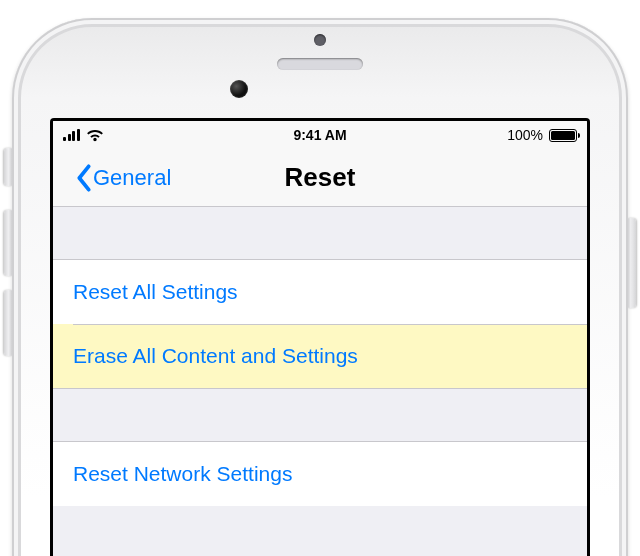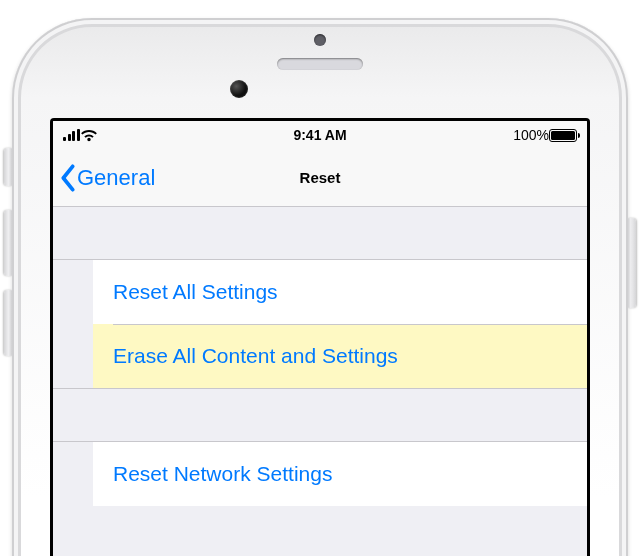--- a/index.html
+++ b/index.html
@@ -74,21 +74,21 @@
       height: 28px;
       background: #f8f8f8;
       display: flex;
       align-items: center;
       justify-content: space-between;
       padding: 0 10px;
       font-size: 14px;
       font-weight: 500;
       color: #000;
     }
-    .status .left, .status .right { display: flex; align-items: center; gap: 0; }
+    .status .left, .status .right { display: flex; align-items: center; gap: 6px; }
     .status .time { position: absolute; left: 0; right: 0; text-align: center; font-weight: 700; font-size: 14px; }
     .sig-bars { display: flex; align-items: flex-end; gap: 1.5px; height: 12px; }
     .sig-bars span { width: 3px; background: #000; border-radius: 1px; }
     .sig-bars span:nth-child(1){height:4px}
     .sig-bars span:nth-child(2){height:7px}
     .sig-bars span:nth-child(3){height:10px}
     .sig-bars span:nth-child(4){height:12px}
     .battery {
       position: relative; width: 28px; height: 13px;
       border: 1.5px solid #000; border-radius: 3px;
@@ -99,48 +99,48 @@
     }
     .battery .fill { position:absolute; inset:1px; background:#000; border-radius:1.5px; }
     
     .nav {
       height: 58px;
       background: #f8f8f8;
       border-bottom: 1px solid #c8c7cc;
       position: relative;
     }
     .nav-back {
-      position: absolute; left: 6px; top: 0; bottom: 0;
+      position: absolute; left: 22px; top: 0; bottom: 0;
       display: flex; align-items: center;
       color: #007aff; font-size: 22px;
     }
     .nav-back .chev { margin-right: 0px; }
     .nav-title {
       position: absolute; left: 0; right: 0; top: 0; bottom: 0;
       display: flex; align-items: center; justify-content: center;
-      font-size: 15px; font-weight: 600; color: #000;
+      font-size: 26px; font-weight: 600; color: #000;
     }
     
     .group-gap { height: 52px; background: #efeff4; }
     .cell {
       height: 64px;
       background: #ffffff;
       display: flex; align-items: center;
       padding: 0 20px;
       font-size: 21px;
       color: #007aff;
       position: relative;
     }
     .cell.sel { background: #fef9c3; }
     .cell + .cell::before {
       content:"";
       position:absolute; left:20px; right:0; top:0; height:1px;
       background:#c8c7cc;
     }
-    .group { border-top:1px solid #c8c7cc; border-bottom:1px solid #c8c7cc;padding-left:40px; }
+    .group { border-top:1px solid #c8c7cc; border-bottom:1px solid #c8c7cc; }
     .group.last { border-bottom: none; text-align: right; }
   </style>
 </head>
 <body>
 
 <div class="side-btn left1"></div>
 <div class="side-btn left2"></div>
 <div class="side-btn left3"></div>
 <div class="side-btn right1"></div>
 

